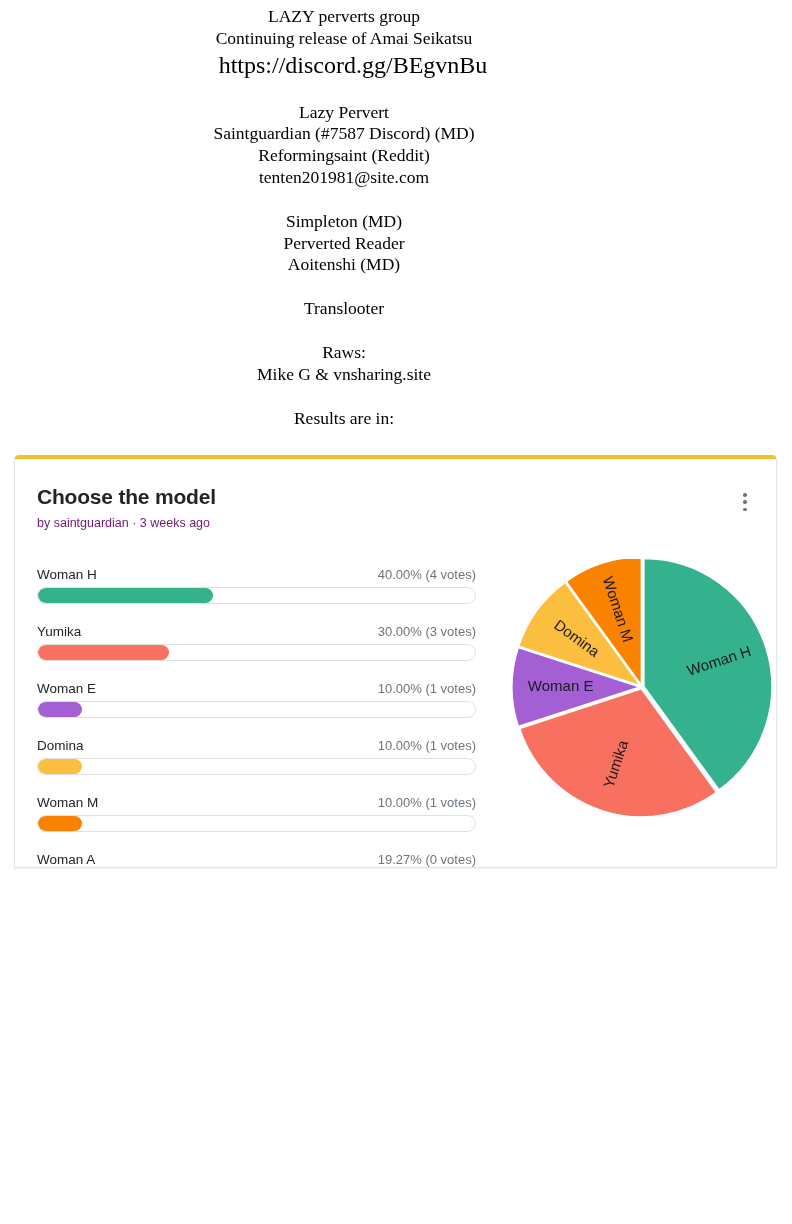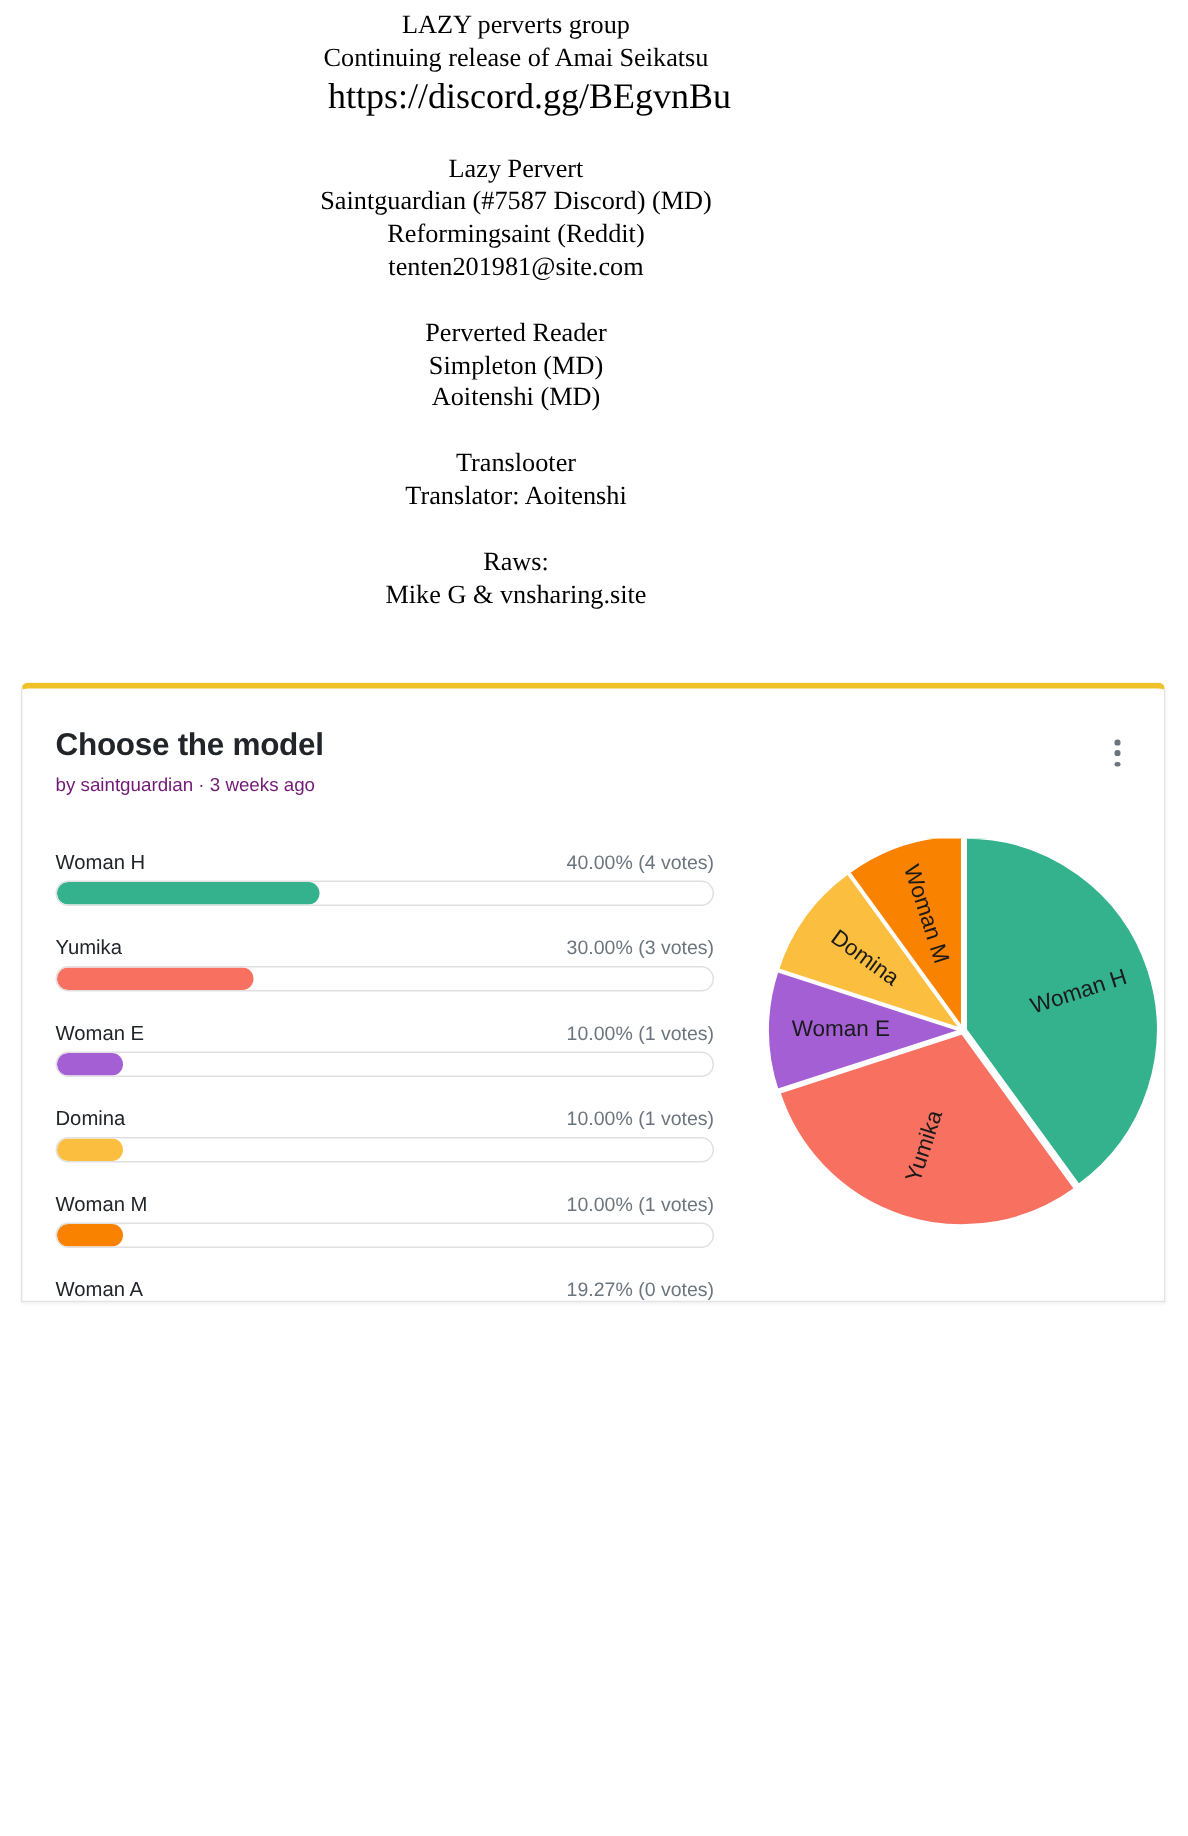--- a/index.html
+++ b/index.html
@@ -153,31 +153,33 @@
       <div class="credit-line">Continuing release of Amai Seikatsu</div>
       <div class="credit-line big">https://discord.gg/BEgvnBu</div>
     </div>
     <div class="credit-group">
       <div class="credit-line">Lazy Pervert</div>
       <div class="credit-line">Saintguardian (#7587 Discord) (MD)</div>
       <div class="credit-line">Reformingsaint (Reddit)</div>
       <div class="credit-line">tenten201981@site.com</div>
     </div>
     <div class="credit-group">
+      <div class="credit-line">Simpleton (MD)</div>
       <div class="credit-line">Perverted Reader</div>
-      <div class="credit-line">Simpleton (MD)</div>
       <div class="credit-line">Aoitenshi (MD)</div>
     </div>
     <div class="credit-group">
       <div class="credit-line">Translooter</div>
-      <div class="credit-line">Translator: Aoitenshi</div>
     </div>
     <div class="credit-group">
       <div class="credit-line">Raws:</div>
       <div class="credit-line">Mike G &amp; vnsharing.site</div>
+    </div>
+    <div class="credit-group">
+      <div class="credit-line">Results are in:</div>
     </div>
   </div>
 
 <div id="poll-card">
   <div id="card-body">
 
     <div id="kebab">
       <span></span>
       <span></span>
       <span></span>

